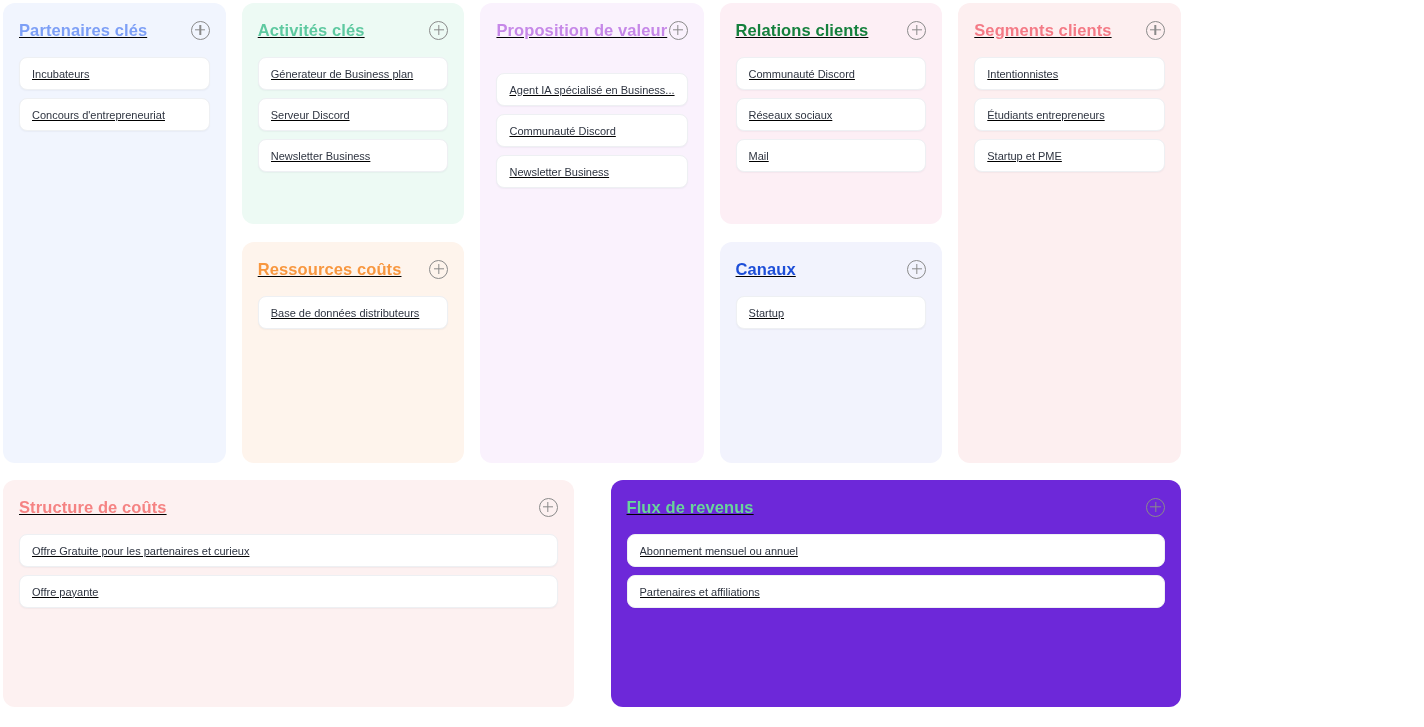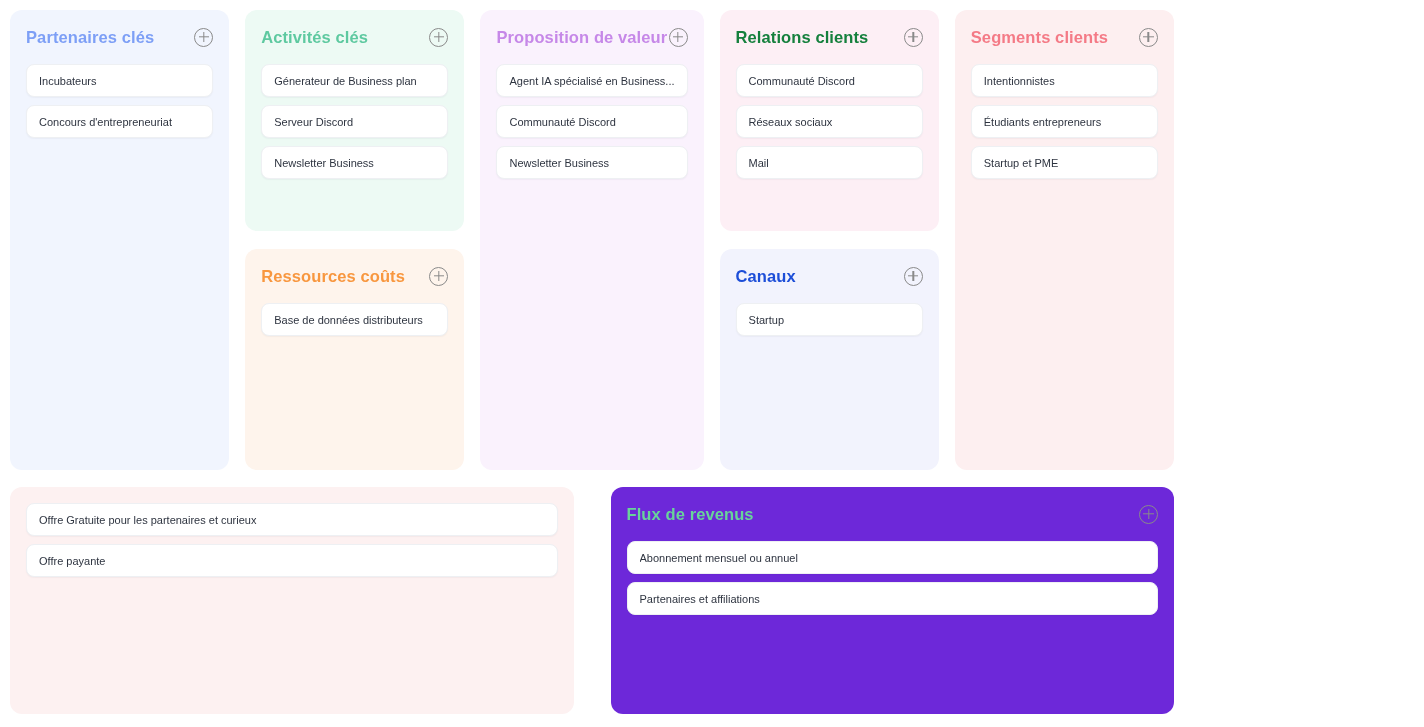--- a/index.html
+++ b/index.html
@@ -9,21 +9,22 @@
     height: 727px;
     background: #ffffff;
     font-family: "Liberation Sans", sans-serif;
     overflow: hidden;
   }
 
   .canvas {
     position: relative;
     width: 1184px;
     height: 727px;
-    padding: 10px;
+    padding: 3px;
+    text-decoration: underline;
   }
 
   
   .top-row {
     display: flex;
     gap: 16px;
     height: 460px;
     align-items: stretch;
   }
   .col { display: flex; flex-direction: column; gap: 18px; }
@@ -121,21 +122,21 @@
   
   .sec-partners   { background:#f1f5fe; }
   .sec-partners   .block-title { color:#7d9ff6; }
 
   .sec-activities { background:#edfaf4; }
   .sec-activities .block-title { color:#5ec9a0; }
 
   .sec-resources  { background:#fef4ec; }
   .sec-resources  .block-title { color:#f8973f; }
 
-  .sec-value      { background:#faf2fd; }
+  .sec-value      { background:#faf2fd;gap:16px; }
   .sec-value      .block-title { color:#c688e8; }
 
   .sec-relations  { background:#fdeff5; }
   .sec-relations  .block-title { color:#15803d; }
 
   .sec-channels   { background:#f2f3fd; }
   .sec-channels   .block-title { color:#1d4ed8; }
 
   .sec-segments   { background:#fdeff0; }
   .sec-segments   .block-title { color:#f47a86; }
@@ -278,20 +279,24 @@
             </div>
         </div>
       </div>
     </div>
 
   </div>
 
   <div class="bottom-row">
 
     <div class="block sec-costs">
+      <div class="block-head">
+        <div class="block-title">Structure de coûts</div>
+        <div class="add-btn"></div>
+      </div>
       <div class="items">
         <div class="item">
             <span>Offre Gratuite pour les partenaires et curieux</span>
           </div>
         <div class="item">
             <span>Offre payante</span>
           </div>
       </div>
     </div>
 

